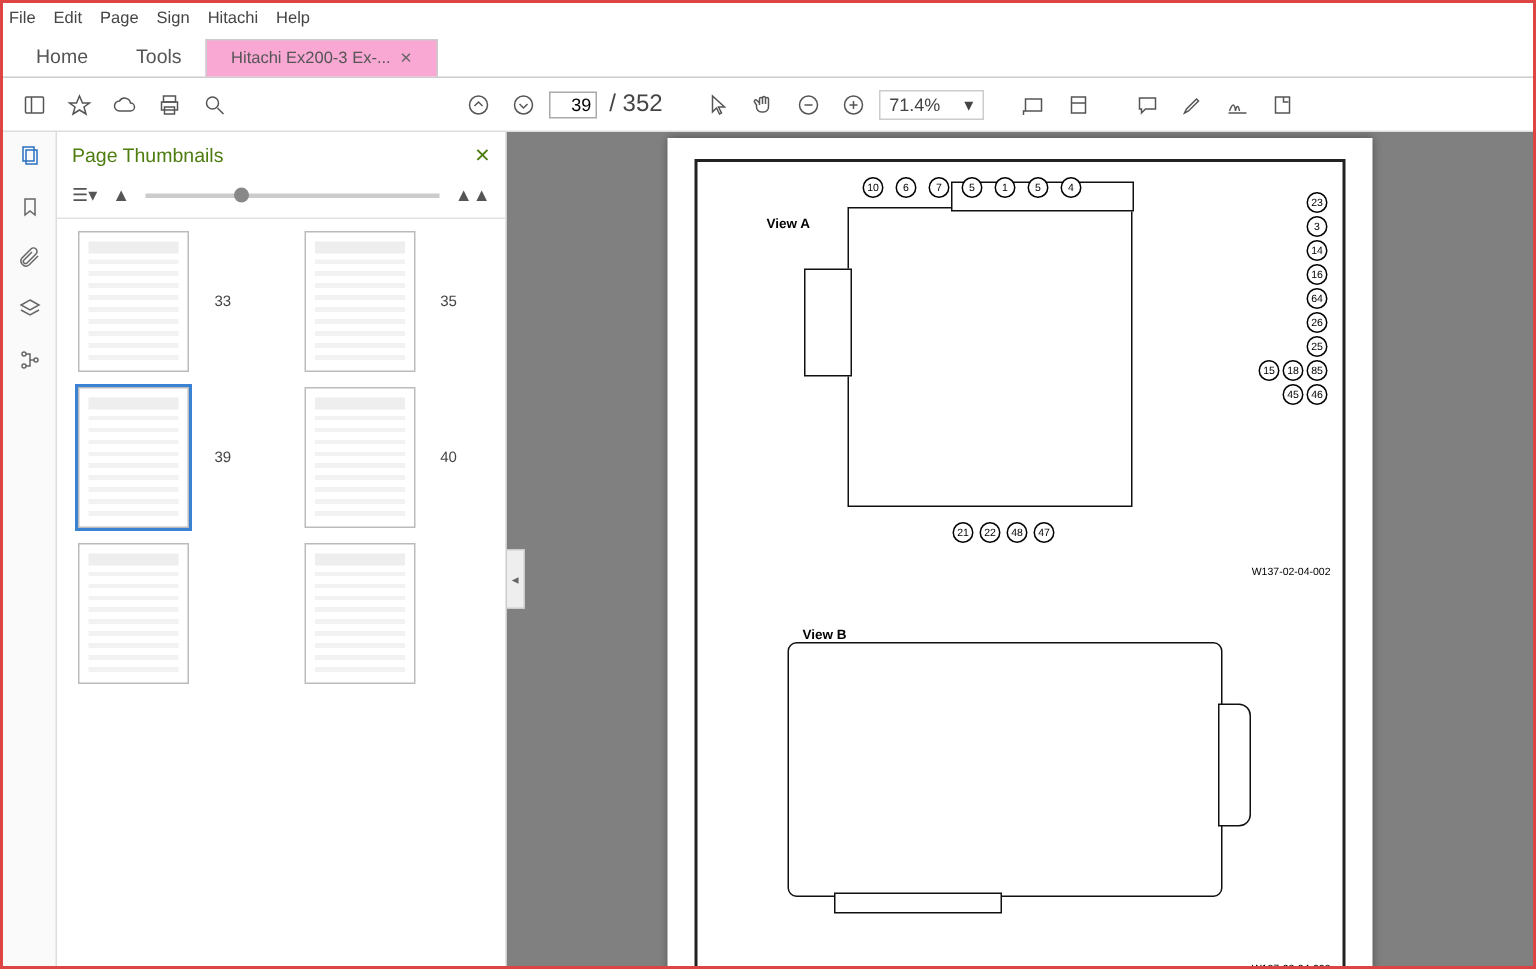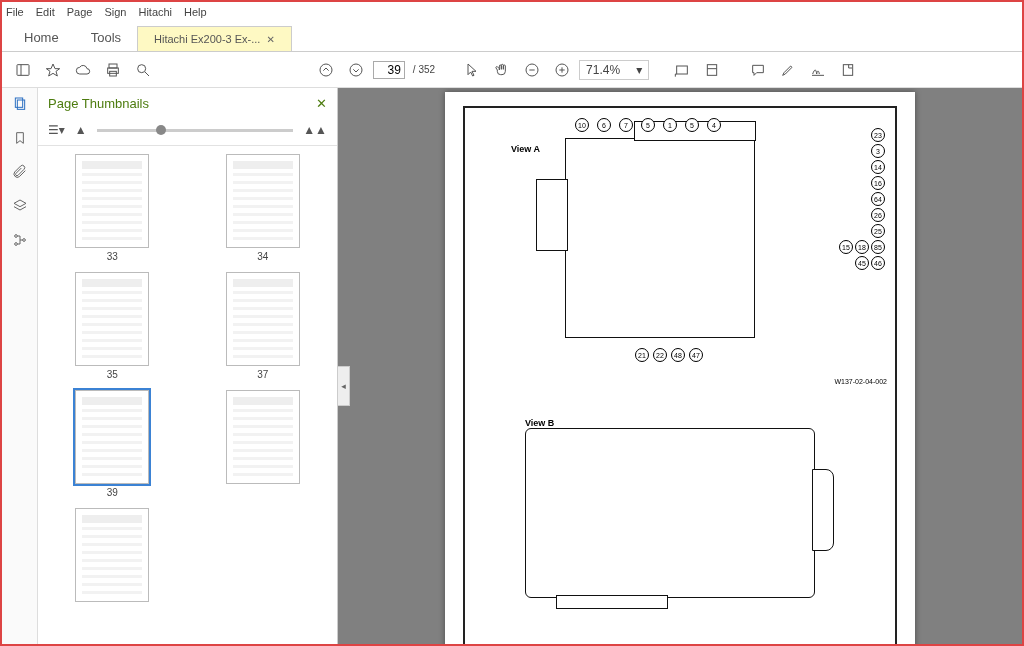--- a/index.html
+++ b/index.html
@@ -1,40 +1,40 @@
 <!DOCTYPE html>
 <html><head>
 <meta charset="utf-8">
 <style>
 * { margin: 0; padding: 0; box-sizing: border-box; font-family: "Segoe UI", Arial, sans-serif; }
 body { width: 1024px; height: 646px; overflow: hidden; background: #fff; border: 2px solid #d44; display: flex; flex-direction: column; }
 .menubar { height: 20px; padding: 0 4px; display: flex; align-items: center; font-size: 11px; color: #444; gap: 12px; }
 .menubar span { cursor: default; }
 .tabbar { height: 30px; display: flex; align-items: flex-end; padding-left: 6px; border-bottom: 1px solid #ccc; }
 .tab { padding: 6px 16px; font-size: 13px; color: #555; cursor: pointer; }
-.tab.doc { background: #fef9c3; border: 1px solid #ccc; border-bottom: none; display: flex; align-items: center; gap: 6px; font-size: 11px; }
+.tab.doc { background: #f9a8d4; border: 1px solid #ccc; border-bottom: none; display: flex; align-items: center; gap: 6px; font-size: 11px; }
 .tab.doc .x { font-size: 10px; color: #666; }
 .toolbar { height: 36px; display: flex; align-items: center; border-bottom: 1px solid #ddd; padding: 0 8px; gap: 4px; }
 .toolbar .ico { width: 26px; height: 26px; display: flex; align-items: center; justify-content: center; color: #555; cursor: pointer; }
 .toolbar .sep { flex: 0 0 12px; }
 .toolbar .spacer { flex: 1; }
-.toolbar .txt { font-size: 10px; color: #444; padding: 0 4px; text-align: right; }
+.toolbar .txt { font-size: 16px; color: #444; padding: 0 4px; text-align: right; }
 .toolbar input.pagein { width: 32px; text-align: right; border: 1px solid #aaa; font-size: 12px; padding: 1px 3px; }
 .toolbar .zoom { display: flex; align-items: center; gap: 16px; border: 1px solid #ccc; padding: 2px 6px; font-size: 12px; color: #444; }
 .mainrow { flex: 1; display: flex; overflow: hidden; }
 .siderail { width: 36px; background: #fafafa; border-right: 1px solid #ddd; display: flex; flex-direction: column; align-items: center; padding-top: 6px; gap: 14px; }
 .siderail .ico { width: 20px; height: 20px; display: flex; align-items: center; justify-content: center; color: #666; cursor: pointer; }
 .siderail .ico.active { color: #2a6fc1; }
 .thumbpanel { width: 300px; background: #fff; border-right: 1px solid #ccc; display: flex; flex-direction: column; }
 .thumbhdr { padding: 8px 10px; font-size: 13px; display: flex; align-items: center; justify-content: space-between; color: #4d7c0f; }
 .thumbctrl { padding: 4px 10px 8px; display: flex; align-items: center; gap: 10px; border-bottom: 1px solid #e2e2e2; color: #555; font-size: 12px; }
 .thumbctrl .slider { flex: 1; height: 3px; background: #ccc; position: relative; }
 .thumbctrl .slider::after { content:''; position:absolute; left: 30%; top:-4px; width:10px; height:10px; background:#888; border-radius:50%; }
 .thumbgrid { flex: 1; overflow: hidden; padding: 8px 14px; display: grid; grid-template-columns: 1fr 1fr; gap: 10px 30px; align-content: start; }
-.thumb { display: flex; flex-direction: column; align-items: center; gap: 3px; }
+.thumb { display: flex; flex-direction: row; align-items: center; gap: 17px; }
 .thumb .page { width: 74px; height: 94px; border: 1px solid #bbb; background: #fff; position: relative; }
 .thumb.sel .page { outline: 2px solid #3b82d4; }
 .thumb .page::before { content:''; position:absolute; left:6px; right:6px; top:6px; height:8px; background:#eee; }
 .thumb .page::after { content:''; position:absolute; left:6px; right:6px; top:18px; bottom:6px; background: repeating-linear-gradient(#f2f2f2 0 3px, transparent 3px 8px); }
 .thumb .lbl { font-size: 10px; color: #444; }
 .docarea { flex: 1; background: #808080; position: relative; display: flex; justify-content: center; overflow: hidden; }
 .collapse { position: absolute; left: 0; top: 50%; width: 12px; height: 40px; background: #eee; border: 1px solid #ccc; border-left: none; display: flex; align-items: center; justify-content: center; font-size: 9px; color: #666; cursor: pointer; }
 .pageview { margin-top: 4px; width: 470px; height: 600px; background: #fff; box-shadow: 0 0 6px rgba(0,0,0,.4); position: relative; padding: 14px 18px; }
 .techframe { border: 2px solid #222; height: 100%; position: relative; padding: 8px; }
 .vlabel { font-size: 9px; font-weight: bold; position: absolute; }
@@ -230,33 +230,29 @@
       <div class="slider"></div>
       <span>▲▲</span>
     </div>
     <div class="thumbgrid" id="thumbgrid">
         <div class="thumb">
           <div class="page"></div>
           <div class="lbl">33</div>
         </div>
         <div class="thumb">
           <div class="page"></div>
-          <div class="lbl">34</div>
-        </div>
-        <div class="thumb">
-          <div class="page"></div>
           <div class="lbl">35</div>
         </div>
-        <div class="thumb">
-          <div class="page"></div>
-          <div class="lbl">37</div>
-        </div>
         <div class="thumb sel">
           <div class="page"></div>
           <div class="lbl">39</div>
+        </div>
+        <div class="thumb">
+          <div class="page"></div>
+          <div class="lbl">40</div>
         </div>
         <div class="thumb">
           <div class="page"></div>
         </div>
         <div class="thumb">
           <div class="page"></div>
         </div>
       </div>
   </div>
 
@@ -308,20 +304,20 @@
             <div class="c" style="width: 14px; height: 14px; border: 1px solid rgb(0, 0, 0); border-radius: 50%; font-size: 7px; display: flex; align-items: center; justify-content: center; background: rgb(255, 255, 255);">4</div>
           </div>
         <div id="botcallouts" style="position:absolute;left:170px;top:240px;display:flex;gap:4px">
             <div class="c" style="width: 14px; height: 14px; border: 1px solid rgb(0, 0, 0); border-radius: 50%; font-size: 7px; display: flex; align-items: center; justify-content: center; background: rgb(255, 255, 255);">21</div>
             <div class="c" style="width: 14px; height: 14px; border: 1px solid rgb(0, 0, 0); border-radius: 50%; font-size: 7px; display: flex; align-items: center; justify-content: center; background: rgb(255, 255, 255);">22</div>
             <div class="c" style="width: 14px; height: 14px; border: 1px solid rgb(0, 0, 0); border-radius: 50%; font-size: 7px; display: flex; align-items: center; justify-content: center; background: rgb(255, 255, 255);">48</div>
             <div class="c" style="width: 14px; height: 14px; border: 1px solid rgb(0, 0, 0); border-radius: 50%; font-size: 7px; display: flex; align-items: center; justify-content: center; background: rgb(255, 255, 255);">47</div>
           </div>
         <span class="figlabel" style="right:8px;top:270px">W137-02-04-002</span>
 
-        <span class="vlabel" style="left:60px;top:310px">View B</span>
+        <span class="vlabel" style="left:70px;top:310px">View B</span>
         <div class="machine mB"></div>
         <span class="figlabel" style="right:8px;bottom:26px">W137-02-04-003</span>
 
       </div>
     </div>
   </div>
 </div>
 
 </body></html>

